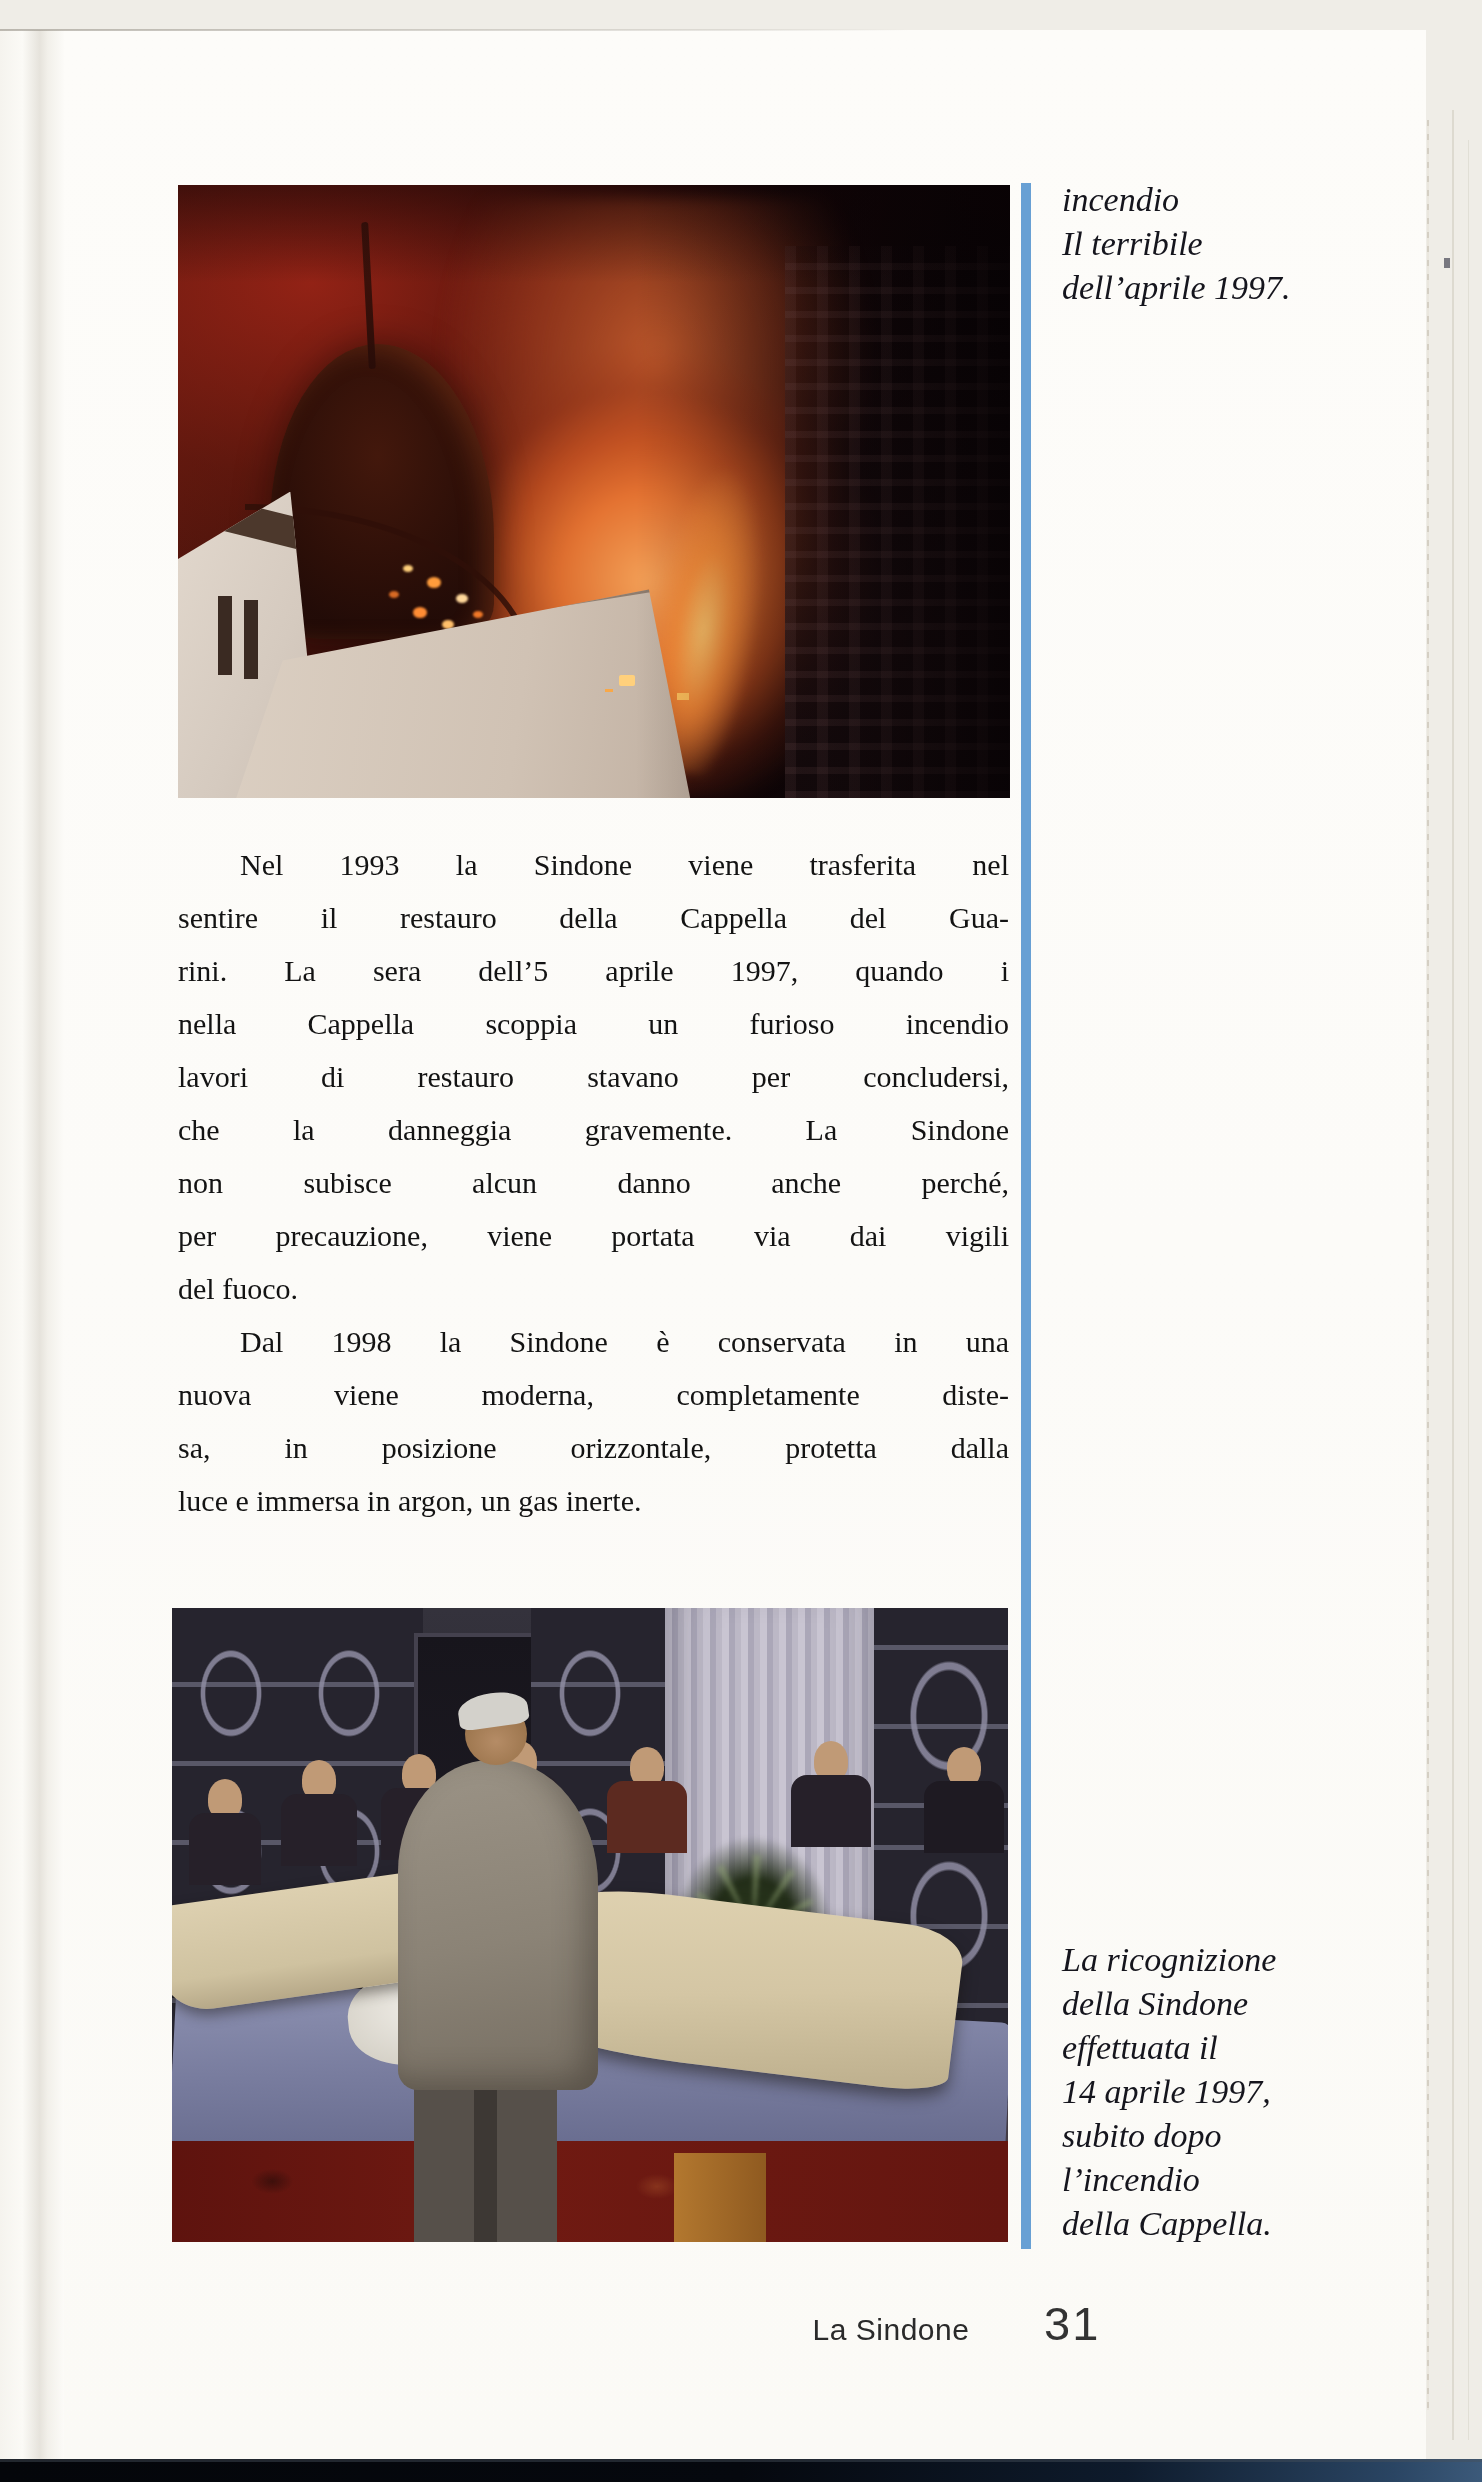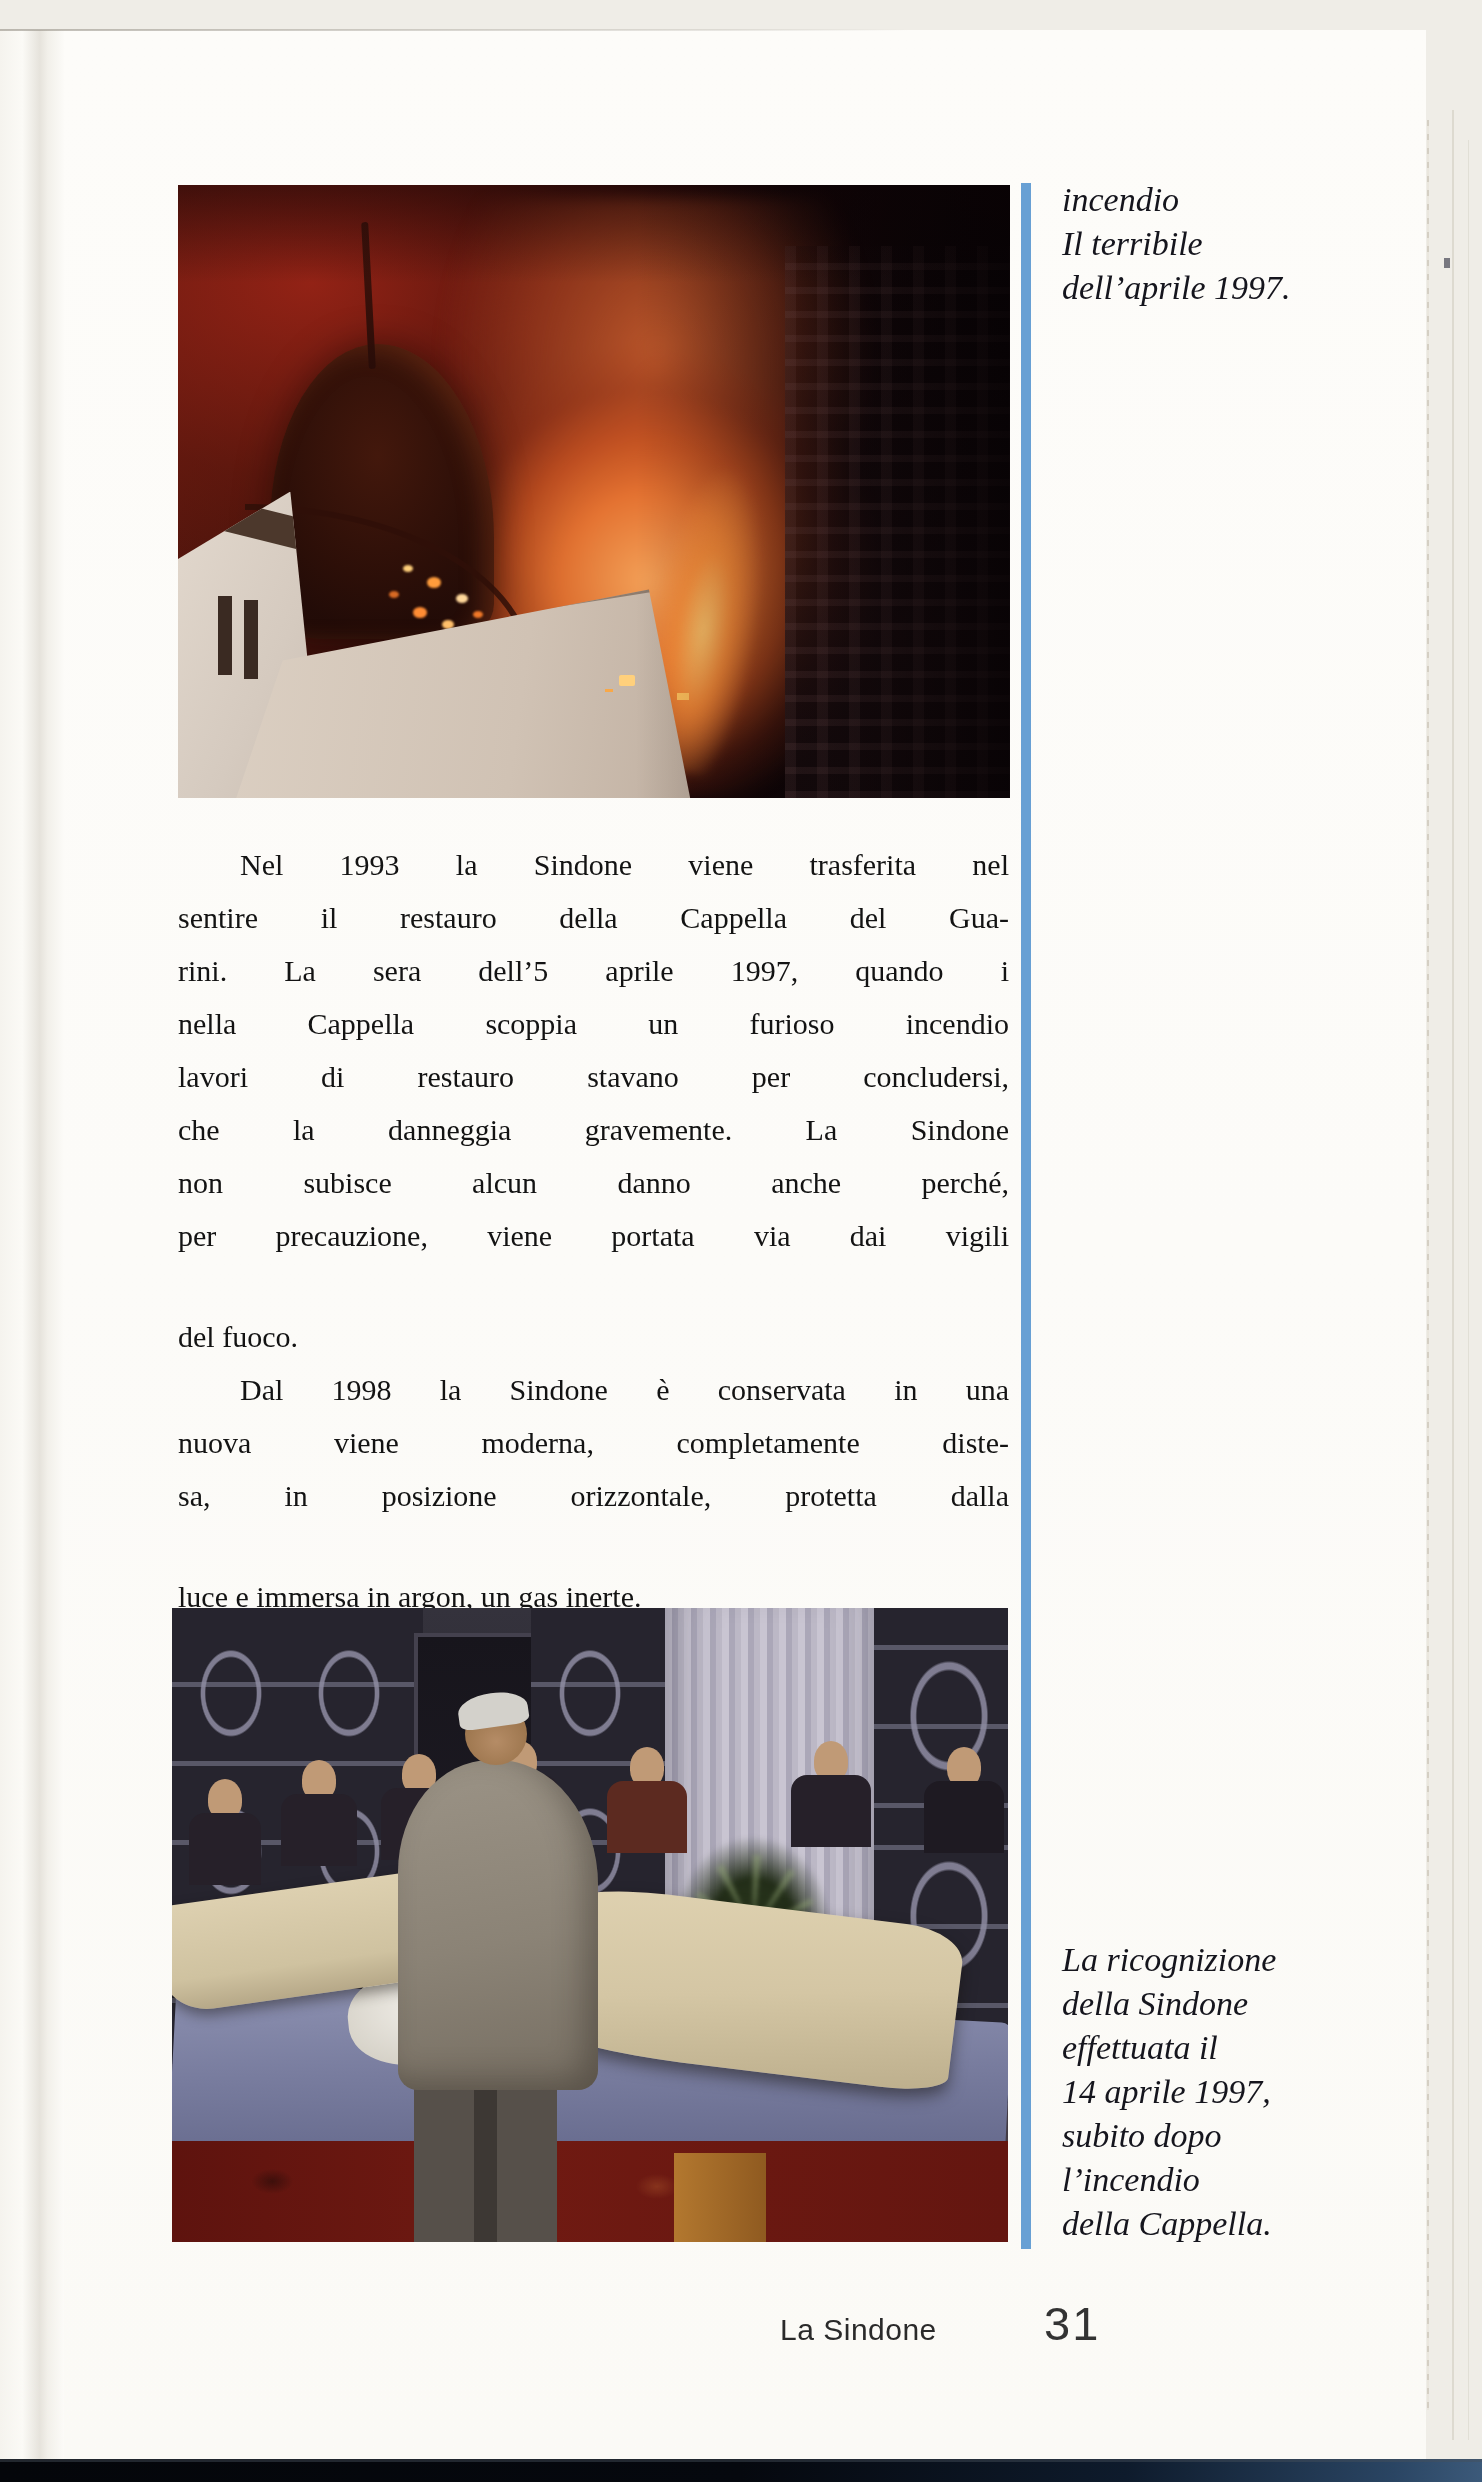--- a/index.html
+++ b/index.html
@@ -193,25 +193,25 @@
   .caption-top{left:1062px;top:178px;width:380px;}
   .caption-bottom{left:1062px;top:1938px;width:390px;}
 
   
   .body-text{
     left:178px;top:838px;width:831px;
     font-size:30px;line-height:53px;color:#131313;
   }
   .bline{text-align:justify;text-align-last:justify;white-space:nowrap;}
   .bline.indent{text-indent:62px;}
-  .bline.para-end{text-align-last:left;margin-top:48px;}
+  .bline.para-end{text-align-last:left;}
 
   
   .footer-title{
-    left:780px;top:2313px;width:222px;text-align:left;
+    left:780px;top:2313px;width:222px;text-align:center;
     font-family:"Liberation Sans","DejaVu Sans",sans-serif;
     font-size:30px;color:#2a2a2a;letter-spacing:.5px;
   }
   .footer-page-number{
     left:1044px;top:2296px;
     font-family:Liberation Sans, sans-serif;
     font-size:47px;font-weight:400;color:#333;letter-spacing:2px;
   }
 </style>
 </head>

